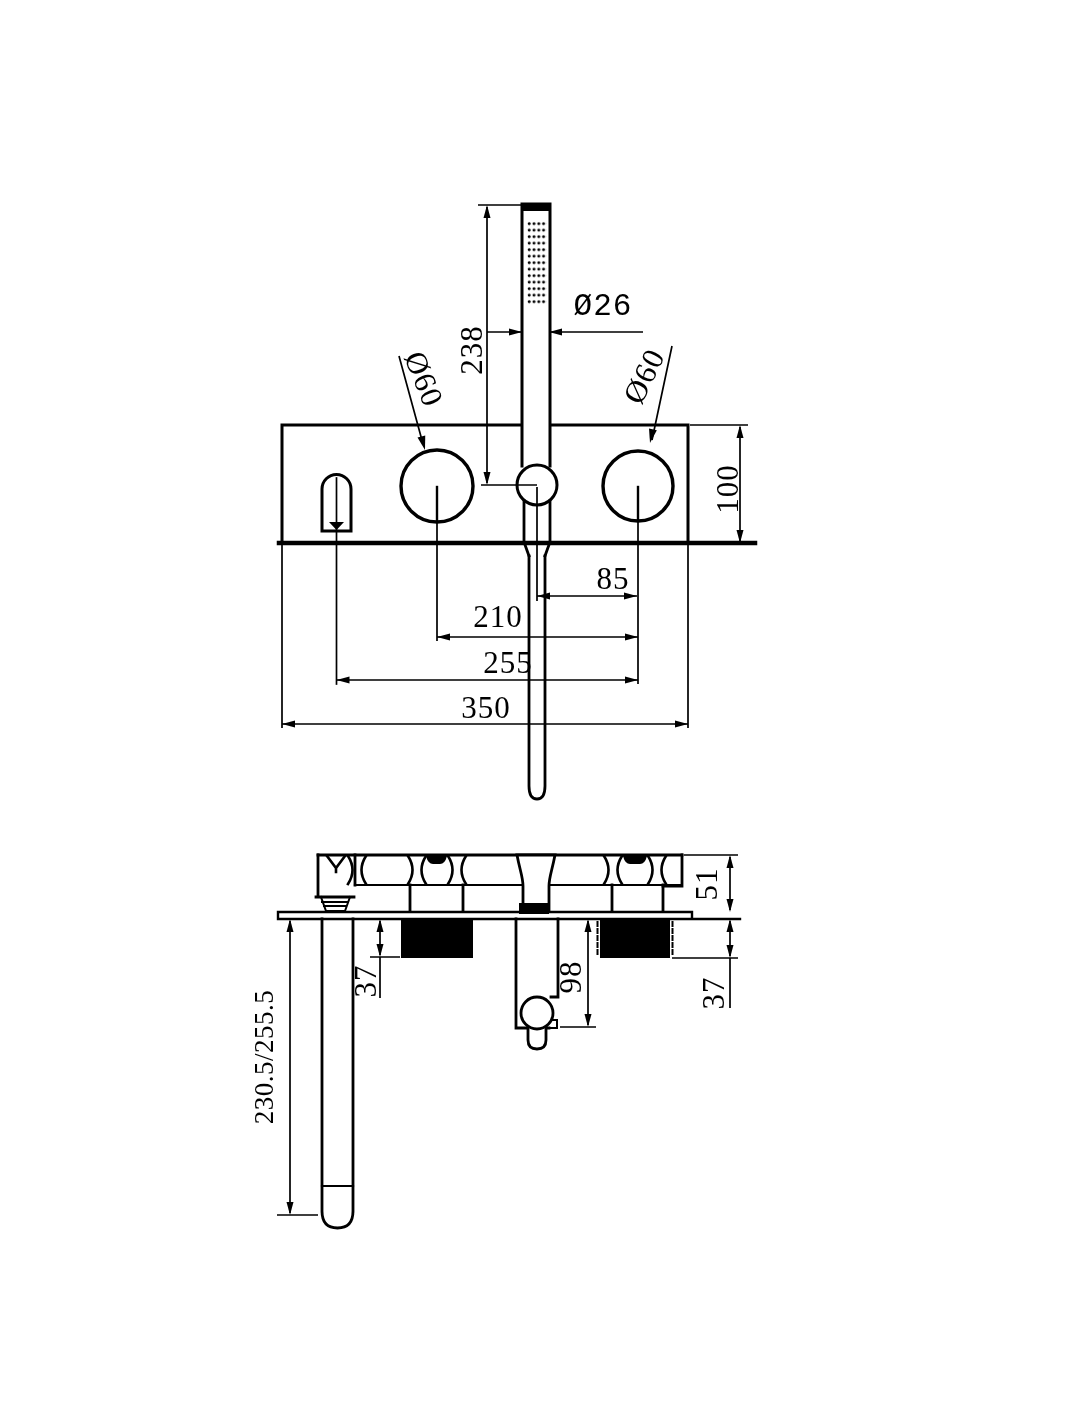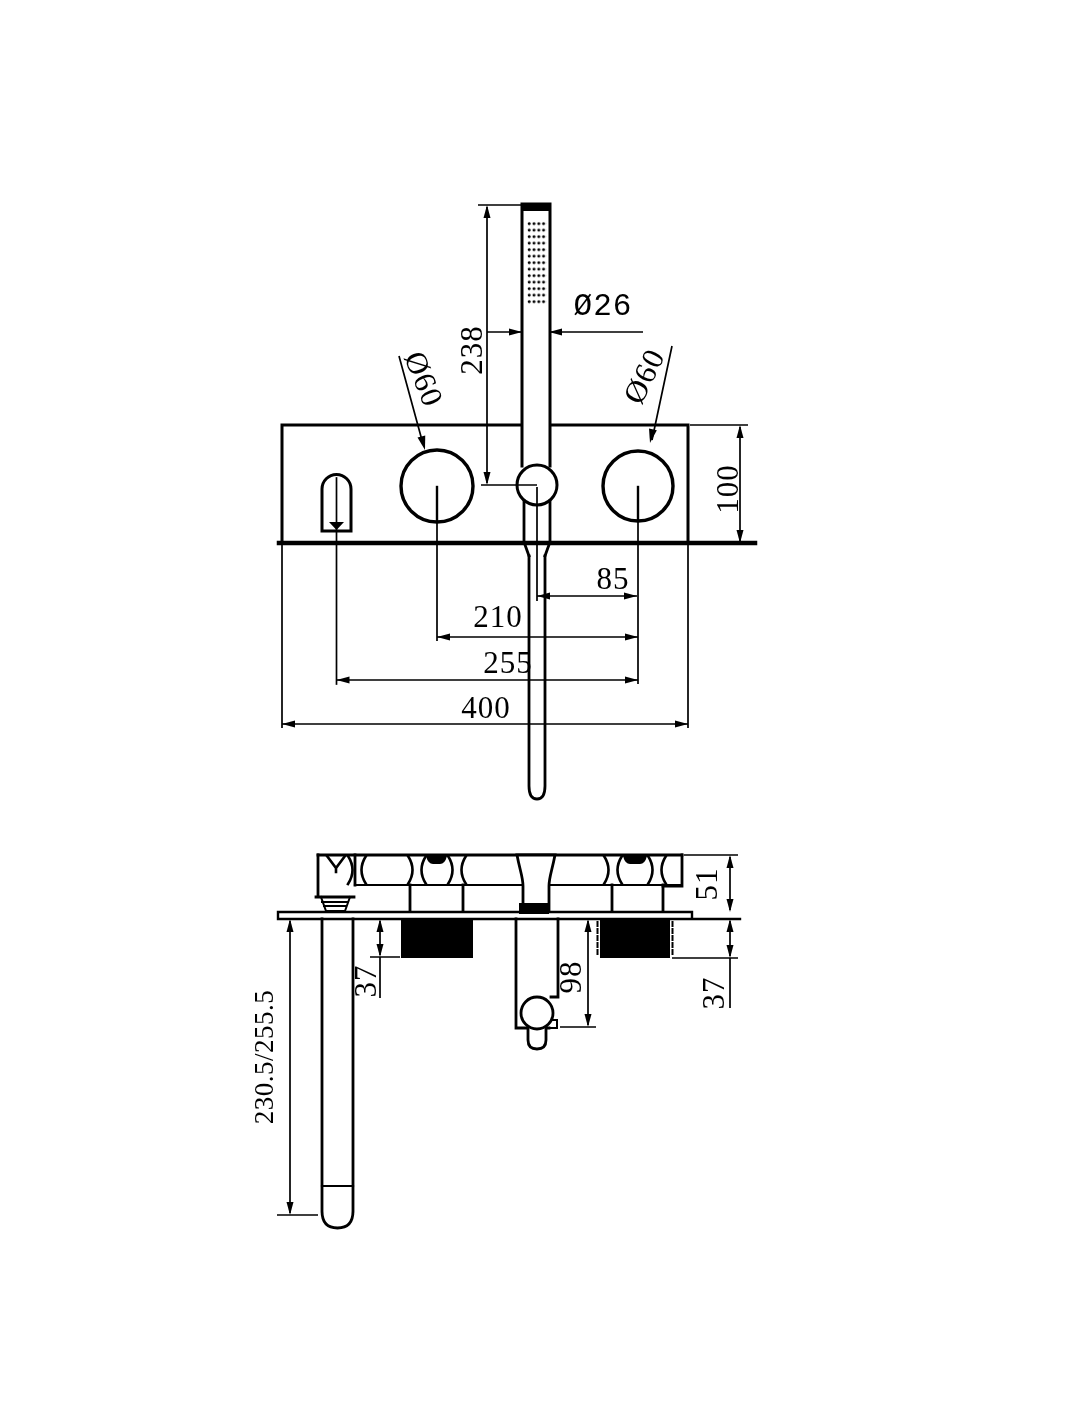--- a/index.html
+++ b/index.html
@@ -143,21 +143,21 @@
   <div class="dim-label" style="left:644px; top:376px; --rot:-64deg;">Ø60</div>
 
   <div class="dim-label" style="left:727px; top:489px; --rot:-90deg;">100</div>
 
   <div class="dim-label" style="left:585px; top:578px;margin-left:28px;">85</div>
 
   <div class="dim-label" style="left:498px; top:616px;">210</div>
 
   <div class="dim-label" style="left:486px; top:662px;margin-left:22px;">255</div>
 
-  <div class="dim-label" style="left:486px; top:707px;">400</div>
+  <div class="dim-label" style="left:486px; top:707px;">350</div>
 
   <div class="dim-label" style="left:706px; top:884px; --rot:-90deg;">51</div>
 
   <div class="dim-label" style="left:365px; top:981px; --rot:-90deg;">37</div>
 
   <div class="dim-label" style="left:570px; top:977px; --rot:-90deg;">98</div>
 
   <div class="dim-label" style="left:713px; top:993px; --rot:-90deg;">37</div>
 
   <div class="dim-label small" style="left:264px; top:1057px; --rot:-90deg;">230.5/255.5</div>

